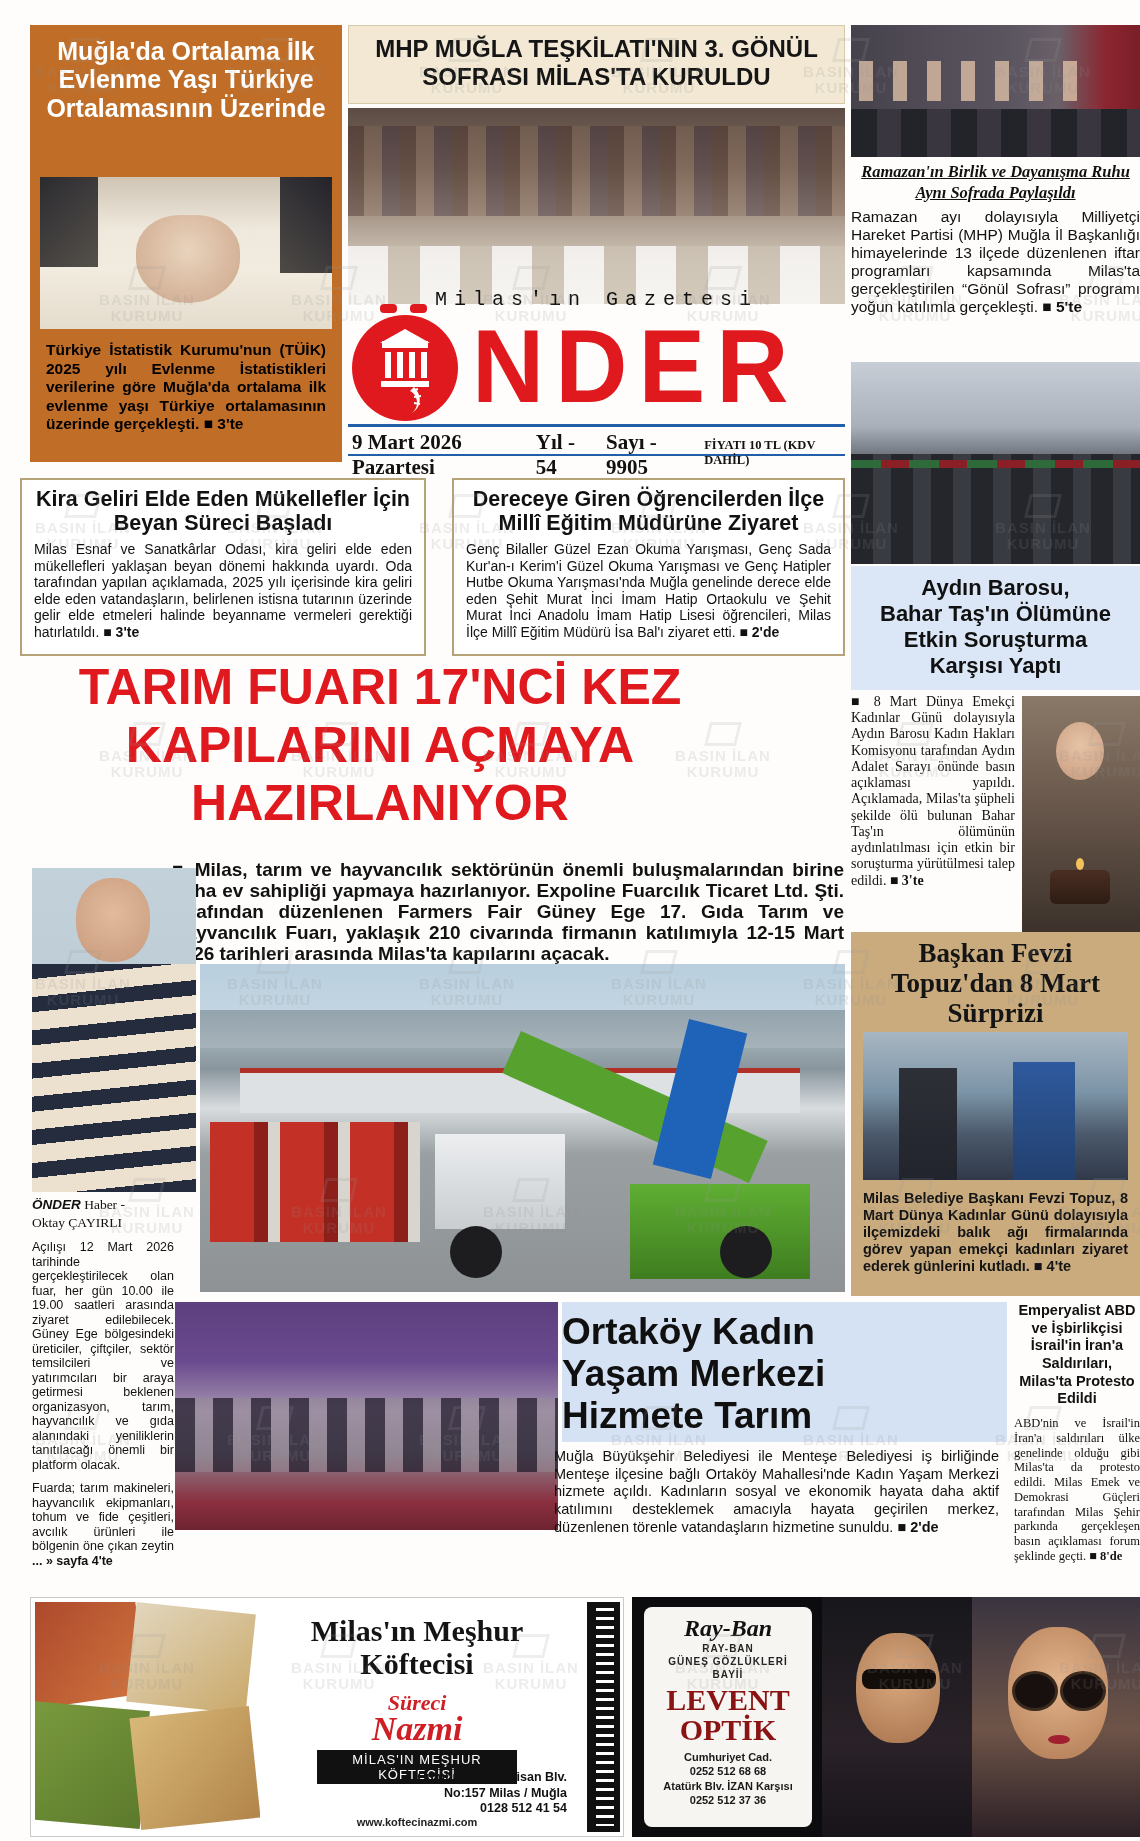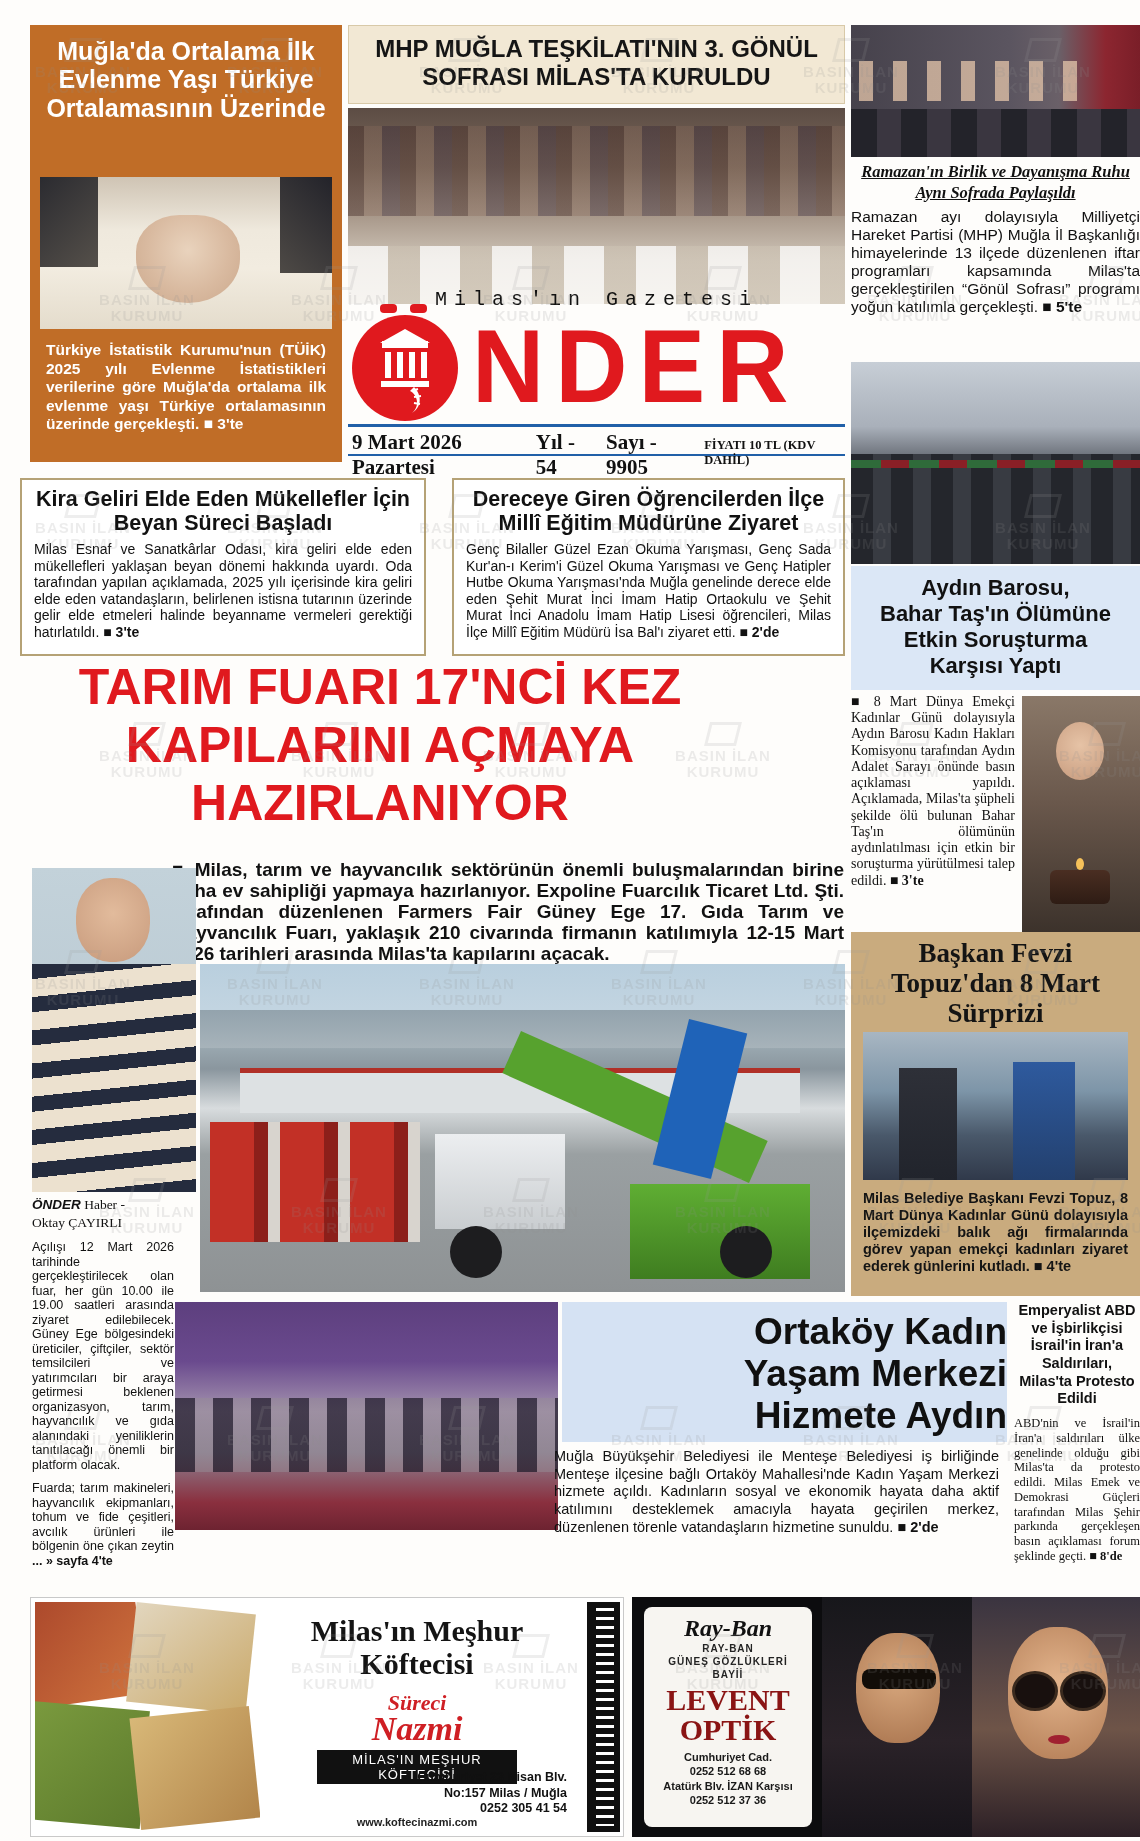--- a/index.html
+++ b/index.html
@@ -13,21 +13,21 @@
 
   
   .orange-box{left:30px;top:25px;width:312px;height:437px;background:#c06d27;}
   .ob-head{padding:12px 10px 0 10px;color:#fff;font-weight:bold;font-size:25px;line-height:1.13;text-align:center;}
   .ob-photo{left:10px;top:152px;width:292px;height:152px;
     background:linear-gradient(180deg,#cfc4b4 0%,#efe9dd 35%,#f2ece0 60%,#e4dccc 100%);}
   .ob-photo .sleeve-l{left:0;top:0;width:58px;height:90px;background:linear-gradient(135deg,#2b2b30,#55504a);}
   .ob-photo .sleeve-r{right:0;top:0;width:52px;height:96px;background:linear-gradient(225deg,#23232a,#4e4a46);}
   .ob-photo .hands{left:96px;top:38px;width:104px;height:88px;border-radius:50% 50% 60% 60%;
     background:radial-gradient(circle at 50% 40%,#e9d3bd 0%,#d9baa0 55%,#cba88c 100%);}
-  .ob-body{left:0;top:316px;width:312px;padding:0 16px;box-sizing:border-box;color:#ffffff;
+  .ob-body{left:0;top:316px;width:312px;padding:0 16px;box-sizing:border-box;color:#000000;
     font-weight:bold;font-size:15.5px;line-height:1.2;}
 
   
   .mhp-box{left:348px;top:25px;width:497px;height:79px;background:#f2e8d4;border:1px solid #d8c9a8;box-sizing:border-box;}
   .mhp-head{padding-top:9px;text-align:center;font-weight:bold;font-size:24px;line-height:1.17;color:#151515;}
   .center-photo{left:348px;top:108px;width:497px;height:196px;
     background:linear-gradient(180deg,#5c4c44 0%,#7c6a5c 30%,#a8988a 55%,#cfc5b8 78%,#ddd4c6 100%);}
   .center-photo .crowd{left:0;top:18px;width:497px;height:90px;
     background:repeating-linear-gradient(90deg,rgba(70,45,40,.45) 0 16px,rgba(135,105,90,.35) 16px 34px,rgba(55,40,55,.4) 34px 52px);}
   .center-photo .tables{left:0;bottom:0;width:497px;height:58px;
@@ -118,21 +118,21 @@
   .fevzi-photo .fig2{left:150px;top:30px;width:62px;height:118px;background:linear-gradient(180deg,#2e5a9e,#23406e);}
   .fevzi-cap{left:12px;top:258px;width:265px;font-weight:bold;font-size:14.5px;line-height:1.18;color:#141414;}
 
   
   .ort-photo{left:175px;top:1302px;width:383px;height:228px;
     background:linear-gradient(180deg,#5d3f7e 0%,#6a4a8e 26%,#a493ae 48%,#8d8292 66%,#8a2f3e 88%,#6d2331 100%);}
   .ort-photo .banner-txt{left:0;top:16px;width:383px;text-align:center;color:#fff;
     font-family:"Liberation Serif",serif;font-style:italic;font-weight:bold;font-size:30px;}
   .ort-photo .crowd{left:0;top:96px;width:383px;height:74px;
     background:repeating-linear-gradient(90deg,rgba(35,30,45,.75) 0 20px,rgba(150,140,150,.5) 20px 38px);}
-  .ort-head{left:562px;top:1302px;width:445px;height:140px;background:#d5e2f3;text-align:right;
+  .ort-head{left:562px;top:1302px;width:445px;height:140px;background:#d5e2f3;text-align:left;
     font-weight:bold;font-size:37px;line-height:1.14;padding-top:9px;box-sizing:border-box;color:#101010;}
   .ort-body{left:554px;top:1448px;width:445px;font-size:14.5px;line-height:1.22;}
 
   
   .emp{left:1014px;top:1302px;width:126px;}
   .emp .h{font-weight:bold;font-size:14.5px;line-height:1.22;text-align:center;}
   .emp .b{margin-top:8px;font-family:"Liberation Serif",serif;font-size:12.5px;line-height:1.18;}
 
   
   .ad-nazmi{left:30px;top:1597px;width:594px;height:240px;background:#fff;border:1px solid #c9c9c9;box-sizing:border-box;}
@@ -325,21 +325,21 @@
       <span class="ref">■ 4'te</span>
     </div>
   </div>
 
   <div class="abs ort-photo">
     <div class="abs crowd"></div>
   </div>
   <div class="abs ort-head">
     <div>Ortaköy Kadın</div>
     <div>Yaşam Merkezi</div>
-    <div>Hizmete Aydın</div>
+    <div>Hizmete Tarım</div>
   </div>
   <div class="abs ort-body jt">
     <span>Muğla Büyükşehir Belediyesi ile Menteşe Belediyesi iş birliğinde Menteşe ilçesine bağlı Ortaköy Mahallesi'nde Kadın Yaşam Merkezi hizmete açıldı. Kadınların sosyal ve ekonomik hayata daha aktif katılımını desteklemek amacıyla hayata geçirilen merkez, düzenlenen törenle vatandaşların hizmetine sunuldu.</span>
     <span class="ref">■ 2'de</span>
   </div>
 
   <div class="abs emp">
     <div class="h">Emperyalist ABD ve İşbirlikçisi İsrail'in İran'a Saldırıları, Milas'ta Protesto Edildi</div>
     <div class="b jt">
       <span>ABD'nin ve İsrail'in İran'a saldırıları ülke genelinde olduğu gibi Milas'ta da protesto edildi. Milas Emek ve Demokrasi Güçleri tarafından Milas Şehir parkında gerçekleşen basın açıklaması forum şeklinde geçti.</span>
@@ -356,21 +356,21 @@
     </div>
     <div class="abs nazmi-tag">Milas'ın Meşhur Köftecisi</div>
     <div class="abs nazmi-logo">
       <span class="s1">Süreci</span>
       <span class="s2">Nazmi</span>
     </div>
     <div class="abs nazmi-ribbon">MİLAS'IN MEŞHUR KÖFTECİSİ</div>
     <div class="abs nazmi-addr">
       <span>Cumhuriyet 23 Nisan Blv.</span><br>
       <span>No:157 Milas / Muğla</span><br>
-      <span>0252 305 41 54</span>
+      <span>0128 512 41 54</span>
     </div>
     <div class="abs nazmi-web">www.koftecinazmi.com</div>
     <div class="abs barcode">
       <div class="abs lines"></div>
     </div>
   </div>
 
   <div class="abs ad-optik">
     <div class="abs optik-panel">
       <div class="rb">Ray-Ban</div>

